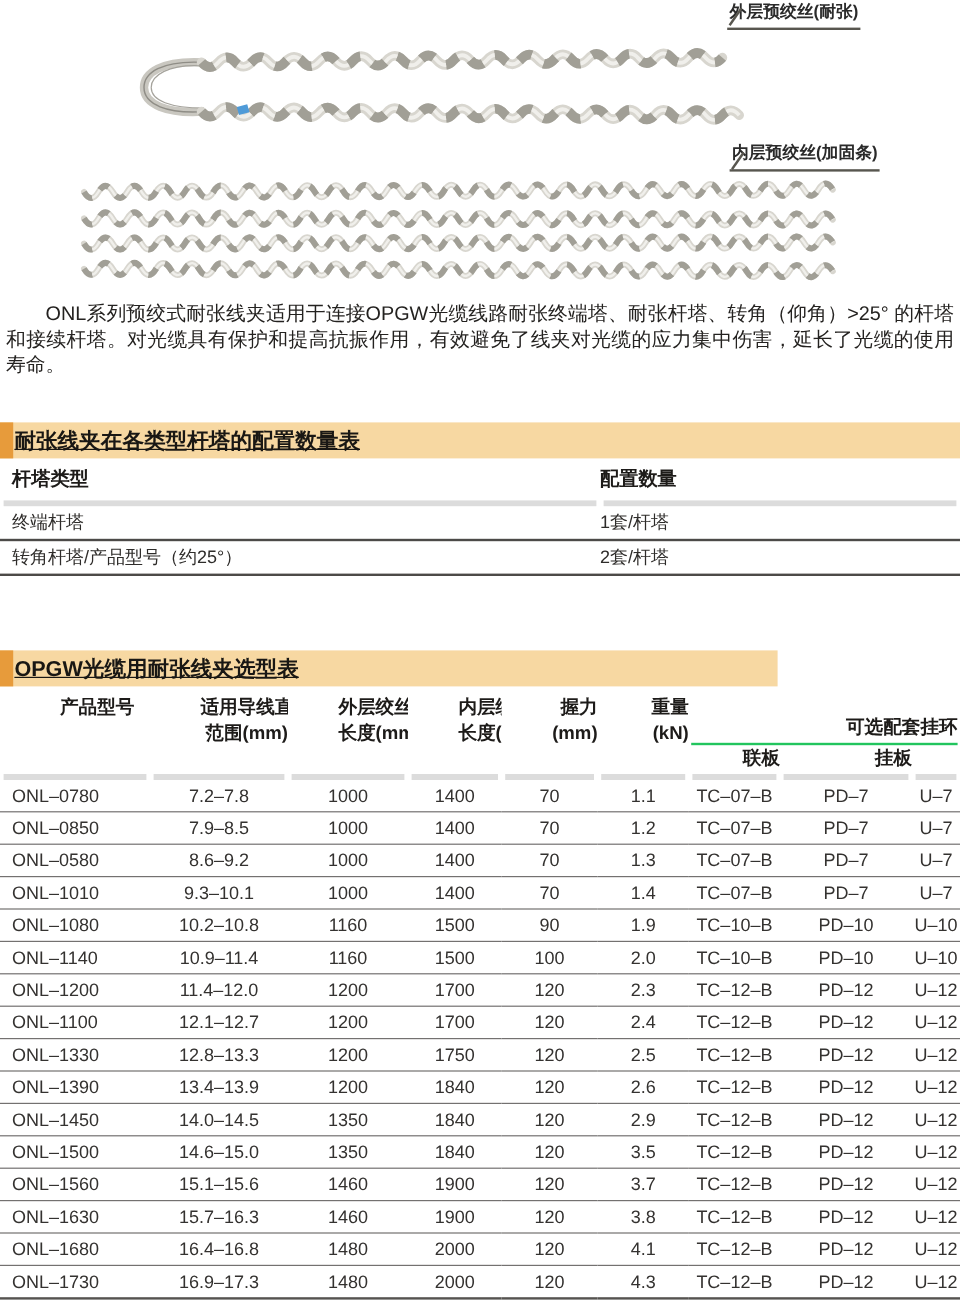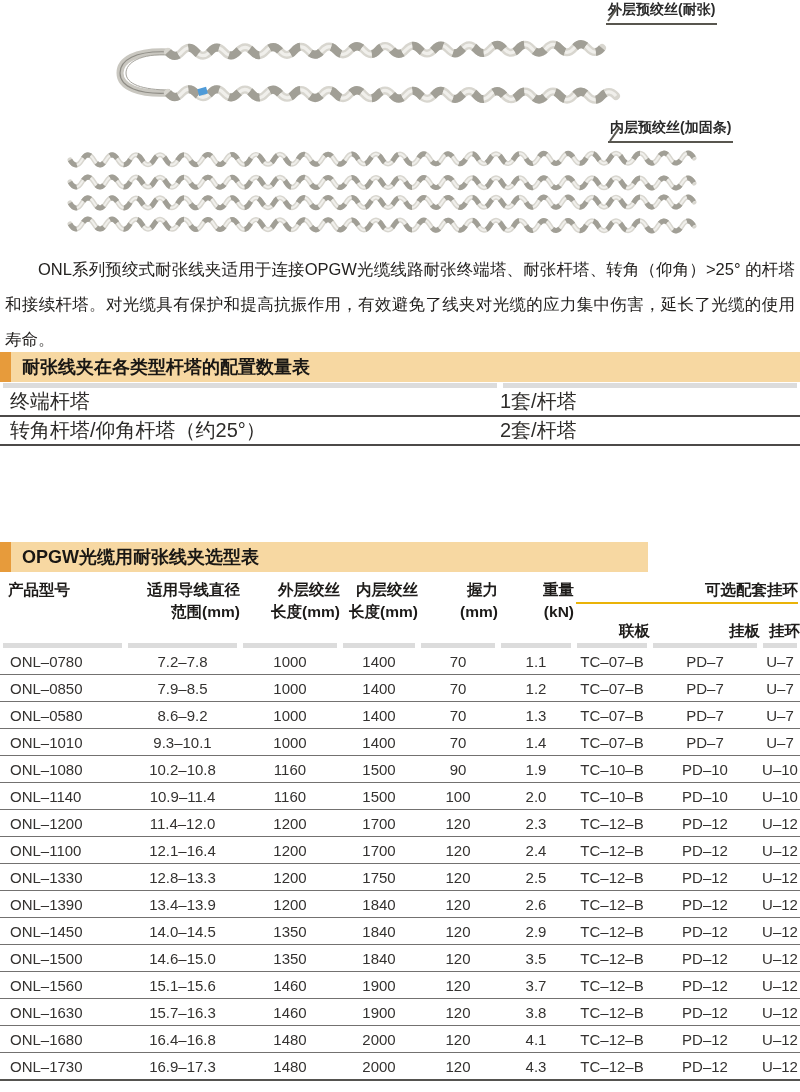--- a/index.html
+++ b/index.html
@@ -8,53 +8,53 @@
 
   
   #hero{position:absolute;left:0;top:0;width:800px;height:248px;}
   #hero-svg{position:absolute;left:0;top:0;}
   .callout{position:absolute;font-size:14px;font-weight:bold;color:#2a2a2a;
            padding:0 2px 4px 2px;border-bottom:2px solid #58564f;white-space:nowrap;}
   .diag{position:absolute;height:2px;background:#58564f;transform-origin:100% 50%;transform:rotate(125deg);}
 
   
   .intro{position:absolute;left:5px;right:5px;top:252px;margin:0;
-         font-size:16.5px;line-height:35px;text-align:justify;text-indent:2em;color:#242220;}
+         font-size:16.5px;line-height:21px;text-align:justify;text-indent:2em;color:#242220;}
 
   
   .bar{position:relative;height:30px;background:var(--bar-bg,#f7d8a2);
-       display:flex;align-items:center;padding-left:22px;box-sizing:border-box;
-       font-size:18px;font-weight:bold;color:#191714;}
+       display:flex;align-items:center;padding-left:12px;box-sizing:border-box;
+       font-size:18px;font-weight:bold;color:#191714;text-decoration:underline;}
   .bar::before{content:"";position:absolute;left:0;top:0;bottom:0;width:11px;
        background:var(--bar-accent,#e79b3b);}
 
   
   table{border-collapse:collapse;table-layout:fixed;width:800px;}
   th,td{padding:0;overflow:hidden;white-space:nowrap;}
   th{font-weight:bold;color:#1d1b19;}
   .band i{display:block;height:5px;background:#dcdcdc;margin:0 3px;}
   .band td{padding:0;height:6px;}
 
   
   #tbl1{position:absolute;left:0;top:352px;width:800px;}
   .t1 th{font-size:16px;text-align:left;height:34px;vertical-align:middle;}
   .t1 th.c1, .t1 td.c1{padding-left:10px;}
-  .t1 tbody td{font-size:20px;height:27px;color:#2e2c2a;text-align:left;}
+  .t1 tbody td{font-size:15px;height:27px;color:#2e2c2a;text-align:left;}
   .t1 tbody tr td{border-bottom:2px solid #4c4a48;}
 
   
   #tbl2{position:absolute;left:0;top:542px;width:648px;}
   .t2 thead th{font-size:15.5px;text-align:right;vertical-align:top;}
   .t2 .h1 th{padding-top:7px;}
-  .t2 .l{display:block;line-height:22px;}
+  .t2 .l{display:block;line-height:22px;margin-left:42px;}
   .t2 th.c1{text-align:left;padding-left:8px;line-height:22px;}
   .t2 th.group{padding-top:7px;}
-  .t2 .group-label{display:block;line-height:20px;border-bottom:2px solid #eab308;
-                   margin:1px 2px 1px 2px;padding-bottom:2px;}
-  .t2 .h2 th{padding-top:15px;}
+  .t2 .group-label{display:block;line-height:20px;border-bottom:2px solid #22c55e;
+                   margin:18px 2px 1px 2px;padding-bottom:2px;}
+  .t2 .h2 th{padding-top:0;}
   .t2 .h2 .l{line-height:22px;}
   .t2 tbody td{font-size:15px;height:26px;color:#343230;text-align:center;}
   .t2 tbody td.c1{text-align:left;padding-left:10px;}
   .t2 tbody tr + tr td{border-top:1.5px solid #737170;}
   .t2 tbody tr:last-child td{border-bottom:2px solid #555350;}
 </style>
 </head>
 <body>
 
 <div class="page">
@@ -99,36 +99,40 @@
   <section id="tbl1">
     <div class="bar">
       <span>耐张线夹在各类型杆塔的配置数量表</span>
     </div>
     <table class="t1">
       <colgroup>
           <col style="width:500px">
           <col style="width:300px">
         </colgroup>
       <thead>
+        <tr>
+          <th class="c1">杆塔类型</th>
+          <th>配置数量</th>
+        </tr>
         <tr class="band">
           <td>
               <i></i>
             </td>
             <td>
               <i></i>
             </td>
         </tr>
       </thead>
       <tbody id="t1-body">
           <tr>
             <td class="c1">终端杆塔</td>
             <td>1套/杆塔</td>
           </tr>
           <tr>
-            <td class="c1">转角杆塔/仰角杆塔（约25°）</td>
+            <td class="c1">转角杆塔/产品型号（约25°）</td>
             <td>2套/杆塔</td>
           </tr>
         </tbody>
     </table>
   </section>
 
   <section id="tbl2">
     <div class="bar">
       <span>OPGW光缆用耐张线夹选型表</span>
     </div>
@@ -287,21 +291,21 @@
             <td>1200</td>
             <td>1700</td>
             <td>120</td>
             <td>2.3</td>
             <td>TC–12–B</td>
             <td>PD–12</td>
             <td>U–12</td>
           </tr>
           <tr>
             <td class="c1">ONL–1100</td>
-            <td>12.1–16.4</td>
+            <td>12.1–12.7</td>
             <td>1200</td>
             <td>1700</td>
             <td>120</td>
             <td>2.4</td>
             <td>TC–12–B</td>
             <td>PD–12</td>
             <td>U–12</td>
           </tr>
           <tr>
             <td class="c1">ONL–1330</td>

